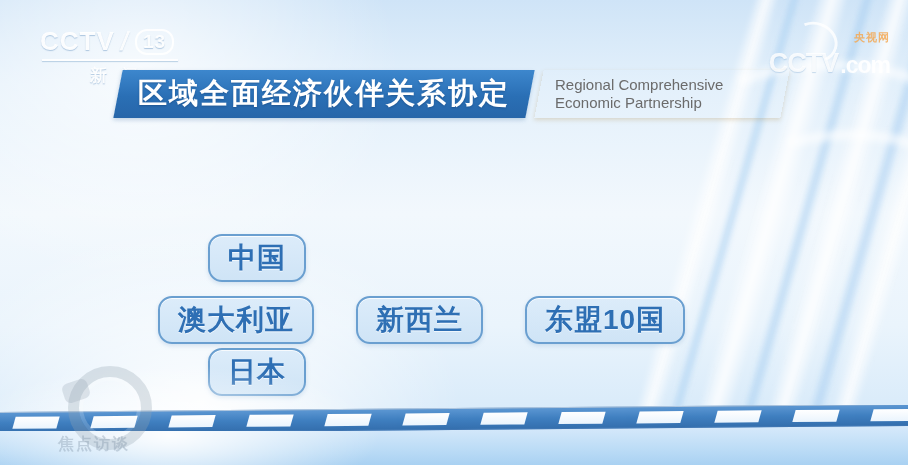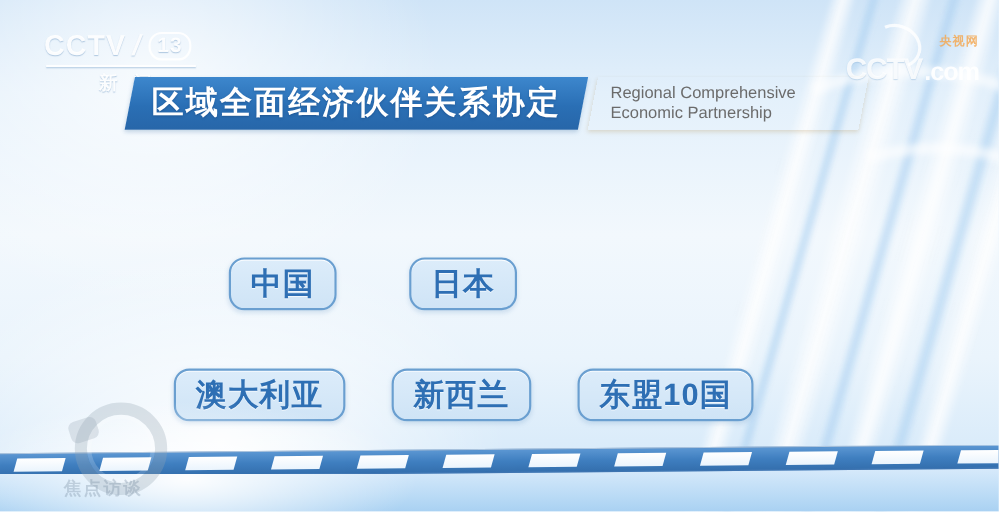--- a/index.html
+++ b/index.html
@@ -138,22 +138,22 @@
   }
   .members .badge .num{
     color:#fdf3e6;font-size:35px;font-weight:bold;line-height:46px;letter-spacing:0px;
   }
   .members .badge .unit{
     color:#fdf3e6;font-size:26px;font-weight:bold;line-height:46px;margin-left:2px;
   }
 
   
   .chip-row{position:absolute;display:flex;}
-  .chip-row.r1{left:208px;top:234px;gap:66px;}
-  .chip-row.r2{left:158px;top:296px;gap:42px;margin-top:39px;}
+  .chip-row.r1{left:208px;top:234px;gap:66px;flex-direction:column;}
+  .chip-row.r2{left:158px;top:296px;gap:42px;}
   .chip{
     background:linear-gradient(180deg,#dcecfa 0%,#cfe4f6 100%);
     border:2px solid #6a9fd0;border-radius:14px;
     height:44px;display:flex;align-items:center;justify-content:center;
     padding:0 18px;
     box-shadow:0 2px 4px rgba(110,155,200,.25), inset 0 1px 0 rgba(255,255,255,.8);
   }
   .chip .txt{
     color:#2e6fb4;font-size:28px;font-weight:bold;letter-spacing:1px;white-space:nowrap;
     text-shadow:0 1px 0 rgba(255,255,255,.65);

